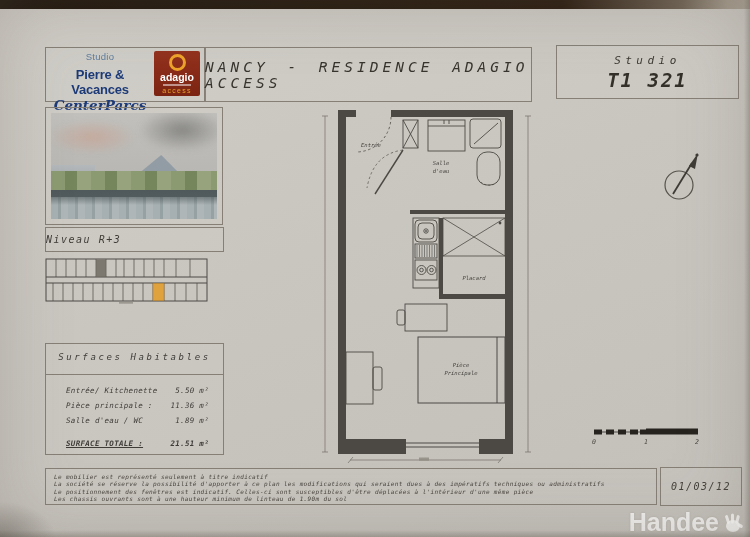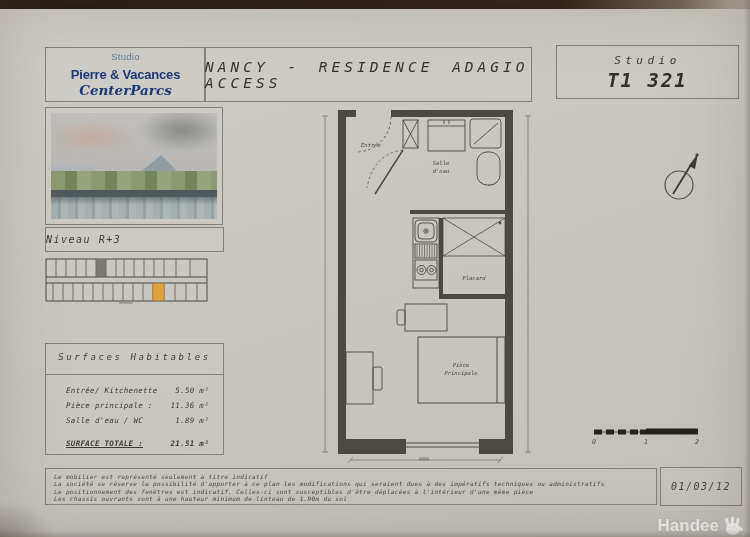--- a/index.html
+++ b/index.html
@@ -72,33 +72,39 @@
   .scale-svg{left:592px;top:426px;}
 
   
   .notes-box{left:45px;top:468px;width:612px;height:37px;padding:4px 8px 0;box-sizing:border-box;}
   .note-line{font-size:6px;font-style:italic;line-height:7.4px;letter-spacing:0.35px;color:#47433c;white-space:nowrap;overflow:hidden;}
   .date-box{left:660px;top:467px;width:80px;height:37px;display:flex;align-items:center;justify-content:center;}
   .date-text{font-size:10px;font-style:italic;letter-spacing:1.5px;color:#44403a;}
 
   
   .watermark{right:6px;bottom:0px;display:flex;align-items:center;gap:3px;
-    font-family:"Liberation Sans",sans-serif;font-weight:bold;font-size:17px;
+    font-family:"Liberation Sans",sans-serif;font-weight:bold;font-size:25px;
     color:rgba(255,255,255,0.8);text-shadow:0 0 2px rgba(120,112,100,0.3);}
 </style>
 </head>
 <body>
 
 <div id="shot">
 
   <div class="box logo-box">
     <div class="brand-col">
       <div class="groupe">Studio</div>
       <div class="brand1">Pierre &amp; Vacances</div>
       <div class="brand2">CenterParcs</div>
+    </div>
+    <div class="adagio-box">
+      <div class="adagio-ring"></div>
+      <div class="adagio-name">adagio</div>
+      <div class="adagio-line"></div>
+      <div class="adagio-access">access</div>
     </div>
   </div>
 
   <div class="box title-box">
     <div class="sheet-title">NANCY - RESIDENCE ADAGIO ACCESS</div>
   </div>
 
   <div class="box studio-box">
     <div class="studio-type">Studio</div>
     <div class="studio-num">T1 321</div>

